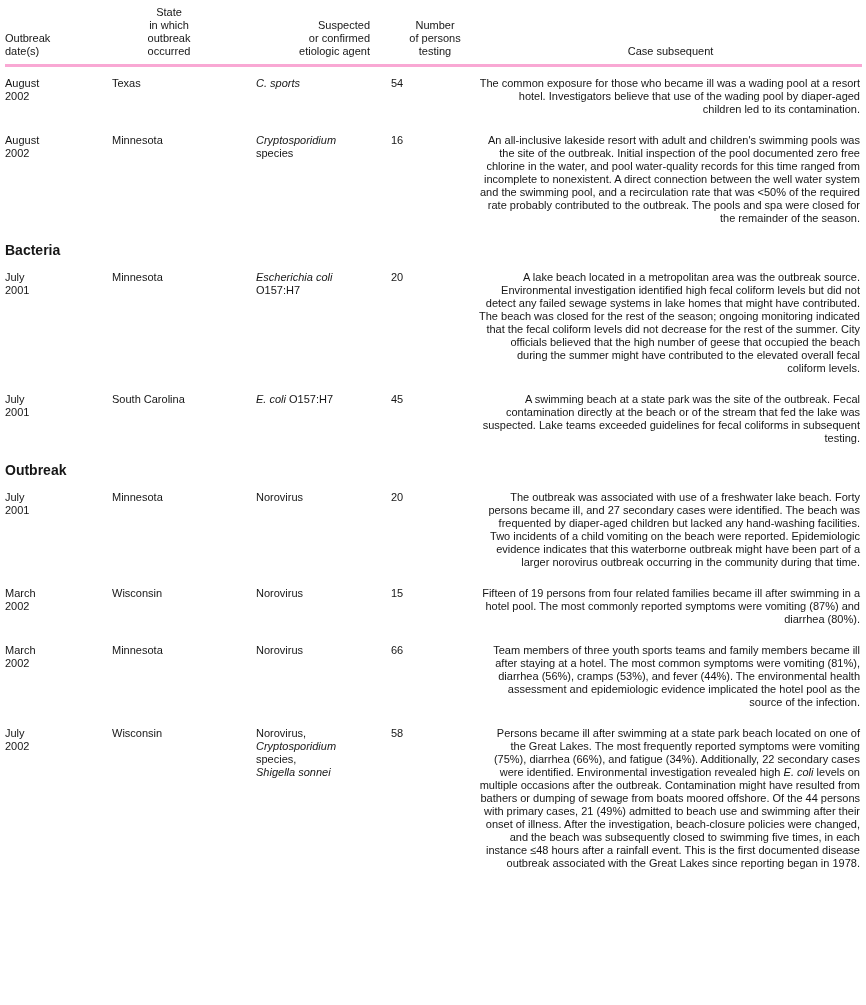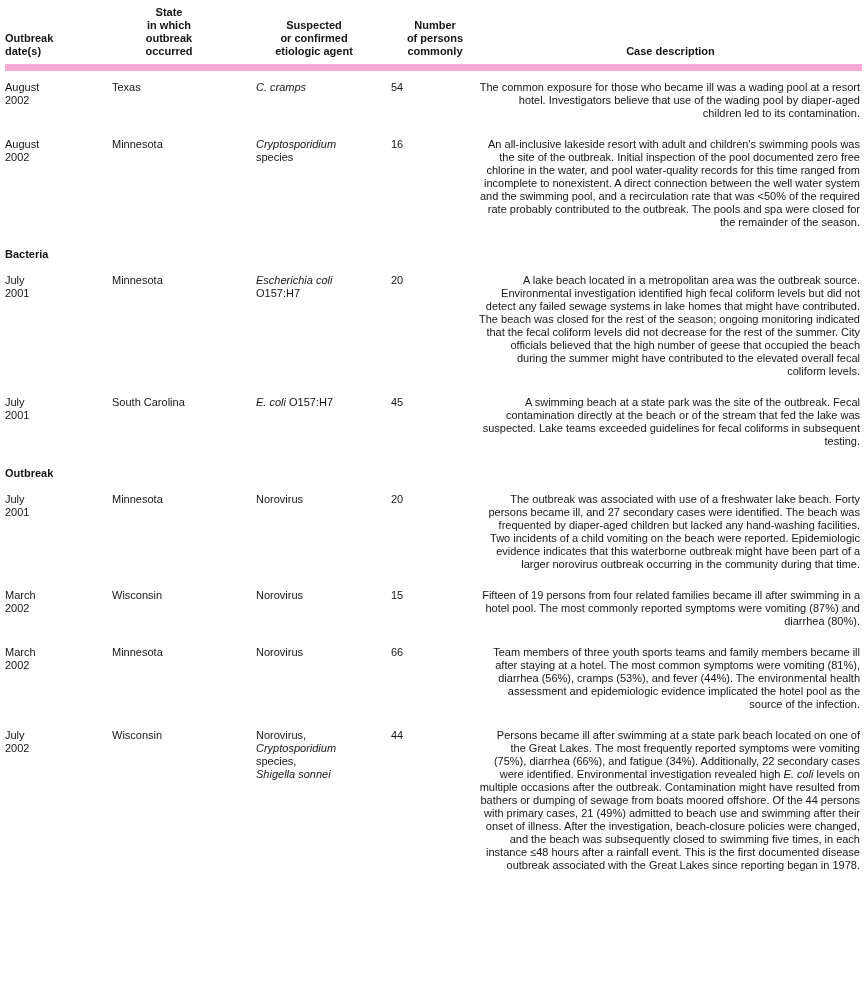--- a/index.html
+++ b/index.html
@@ -17,44 +17,44 @@
   table.outbreak-table {
     width: 100%;
     border-collapse: collapse;
     table-layout: fixed;
     font-size: 11px;
     line-height: 13px;
   }
 
   thead th {
     vertical-align: bottom;
-    font-weight: bold;
+    font-weight: normal;
     padding: 0 0 6px 0;
-    border-bottom: 7px solid #f9a8d4;
+    border-bottom: 3px solid #f9a8d4;
   }
   .hdr { white-space: pre-line; }
   th.h-date  { text-align: left; }
   th.h-date .hdr { text-align: left; }
   th.h-state .hdr { width: 92px; margin-left: 12px; text-align: center; }
-  th.h-agent .hdr { width: 112px; margin-left: 2px; text-align: center; }
+  th.h-agent .hdr { width: 112px; margin-left: 2px; text-align: right; }
   th.h-num   .hdr { text-align: center; }
   th.h-desc  .hdr { text-align: center; }
 
   td { vertical-align: top; }
   .data-row td { padding-bottom: 18px; }
   tbody tr:first-child td { padding-top: 10px; }
 
   .c-date  { white-space: pre-line; }
   .c-state { padding-left: 1px; margin-left: 19px; }
   .c-agent { white-space: pre-line; }
   .c-num   { text-align: left; }
   .c-desc  { padding-right: 2px; text-align: right; }
 
   .section-row td { padding: 1px 0 13px 0; }
-  .section-title { font-weight: bold; font-size: 11px; }
+  .section-title { font-weight: bold; font-size: 14px; }
 
   i { font-style: italic; }
 </style>
 </head>
 <body>
 
 <div class="page">
   <table class="outbreak-table">
     <colgroup>
       <col style="width:106px">
@@ -76,33 +76,33 @@
 occurred</div>
         </th>
         <th class="h-agent">
           <div class="hdr">Suspected
 or confirmed
 etiologic agent</div>
         </th>
         <th class="h-num">
           <div class="hdr">Number
 of persons
-commonly</div>
+testing</div>
         </th>
         <th class="h-desc">
-          <div class="hdr">Case description</div>
+          <div class="hdr">Case subsequent</div>
         </th>
       </tr>
     </thead>
     <tbody>
         <tr class="data-row">
           <td class="c-date">August
 2002</td>
           <td class="c-state">Texas</td>
-          <td class="c-agent"><i>C. cramps</i></td>
+          <td class="c-agent"><i>C. sports</i></td>
           <td class="c-num">54</td>
           <td class="c-desc">The common exposure for those who became ill was a wading pool at a resort hotel. Investigators believe that use of the wading pool by diaper-aged children led to its contamination.</td>
         </tr>
         <tr class="data-row">
           <td class="c-date">August
 2002</td>
           <td class="c-state">Minnesota</td>
           <td class="c-agent"><i>Cryptosporidium</i>
 species</td>
           <td class="c-num">16</td>
@@ -156,18 +156,18 @@
           <td class="c-desc">Team members of three youth sports teams and family members became ill after staying at a hotel. The most common symptoms were vomiting (81%), diarrhea (56%), cramps (53%), and fever (44%). The environmental health assessment and epidemiologic evidence implicated the hotel pool as the source of the infection.</td>
         </tr>
         <tr class="data-row">
           <td class="c-date">July
 2002</td>
           <td class="c-state">Wisconsin</td>
           <td class="c-agent">Norovirus,
 <i>Cryptosporidium</i>
 species,
 <i>Shigella sonnei</i></td>
-          <td class="c-num">44</td>
+          <td class="c-num">58</td>
           <td class="c-desc">Persons became ill after swimming at a state park beach located on one of the Great Lakes. The most frequently reported symptoms were vomiting (75%), diarrhea (66%), and fatigue (34%). Additionally, 22 secondary cases were identified. Environmental investigation revealed high <i>E. coli</i> levels on multiple occasions after the outbreak. Contamination might have resulted from bathers or dumping of sewage from boats moored offshore. Of the 44 persons with primary cases, 21 (49%) admitted to beach use and swimming after their onset of illness. After the investigation, beach-closure policies were changed, and the beach was subsequently closed to swimming five times, in each instance ≤48 hours after a rainfall event. This is the first documented disease outbreak associated with the Great Lakes since reporting began in 1978.</td>
         </tr>
       </tbody>
   </table>
 </div>
 
 </body></html>

